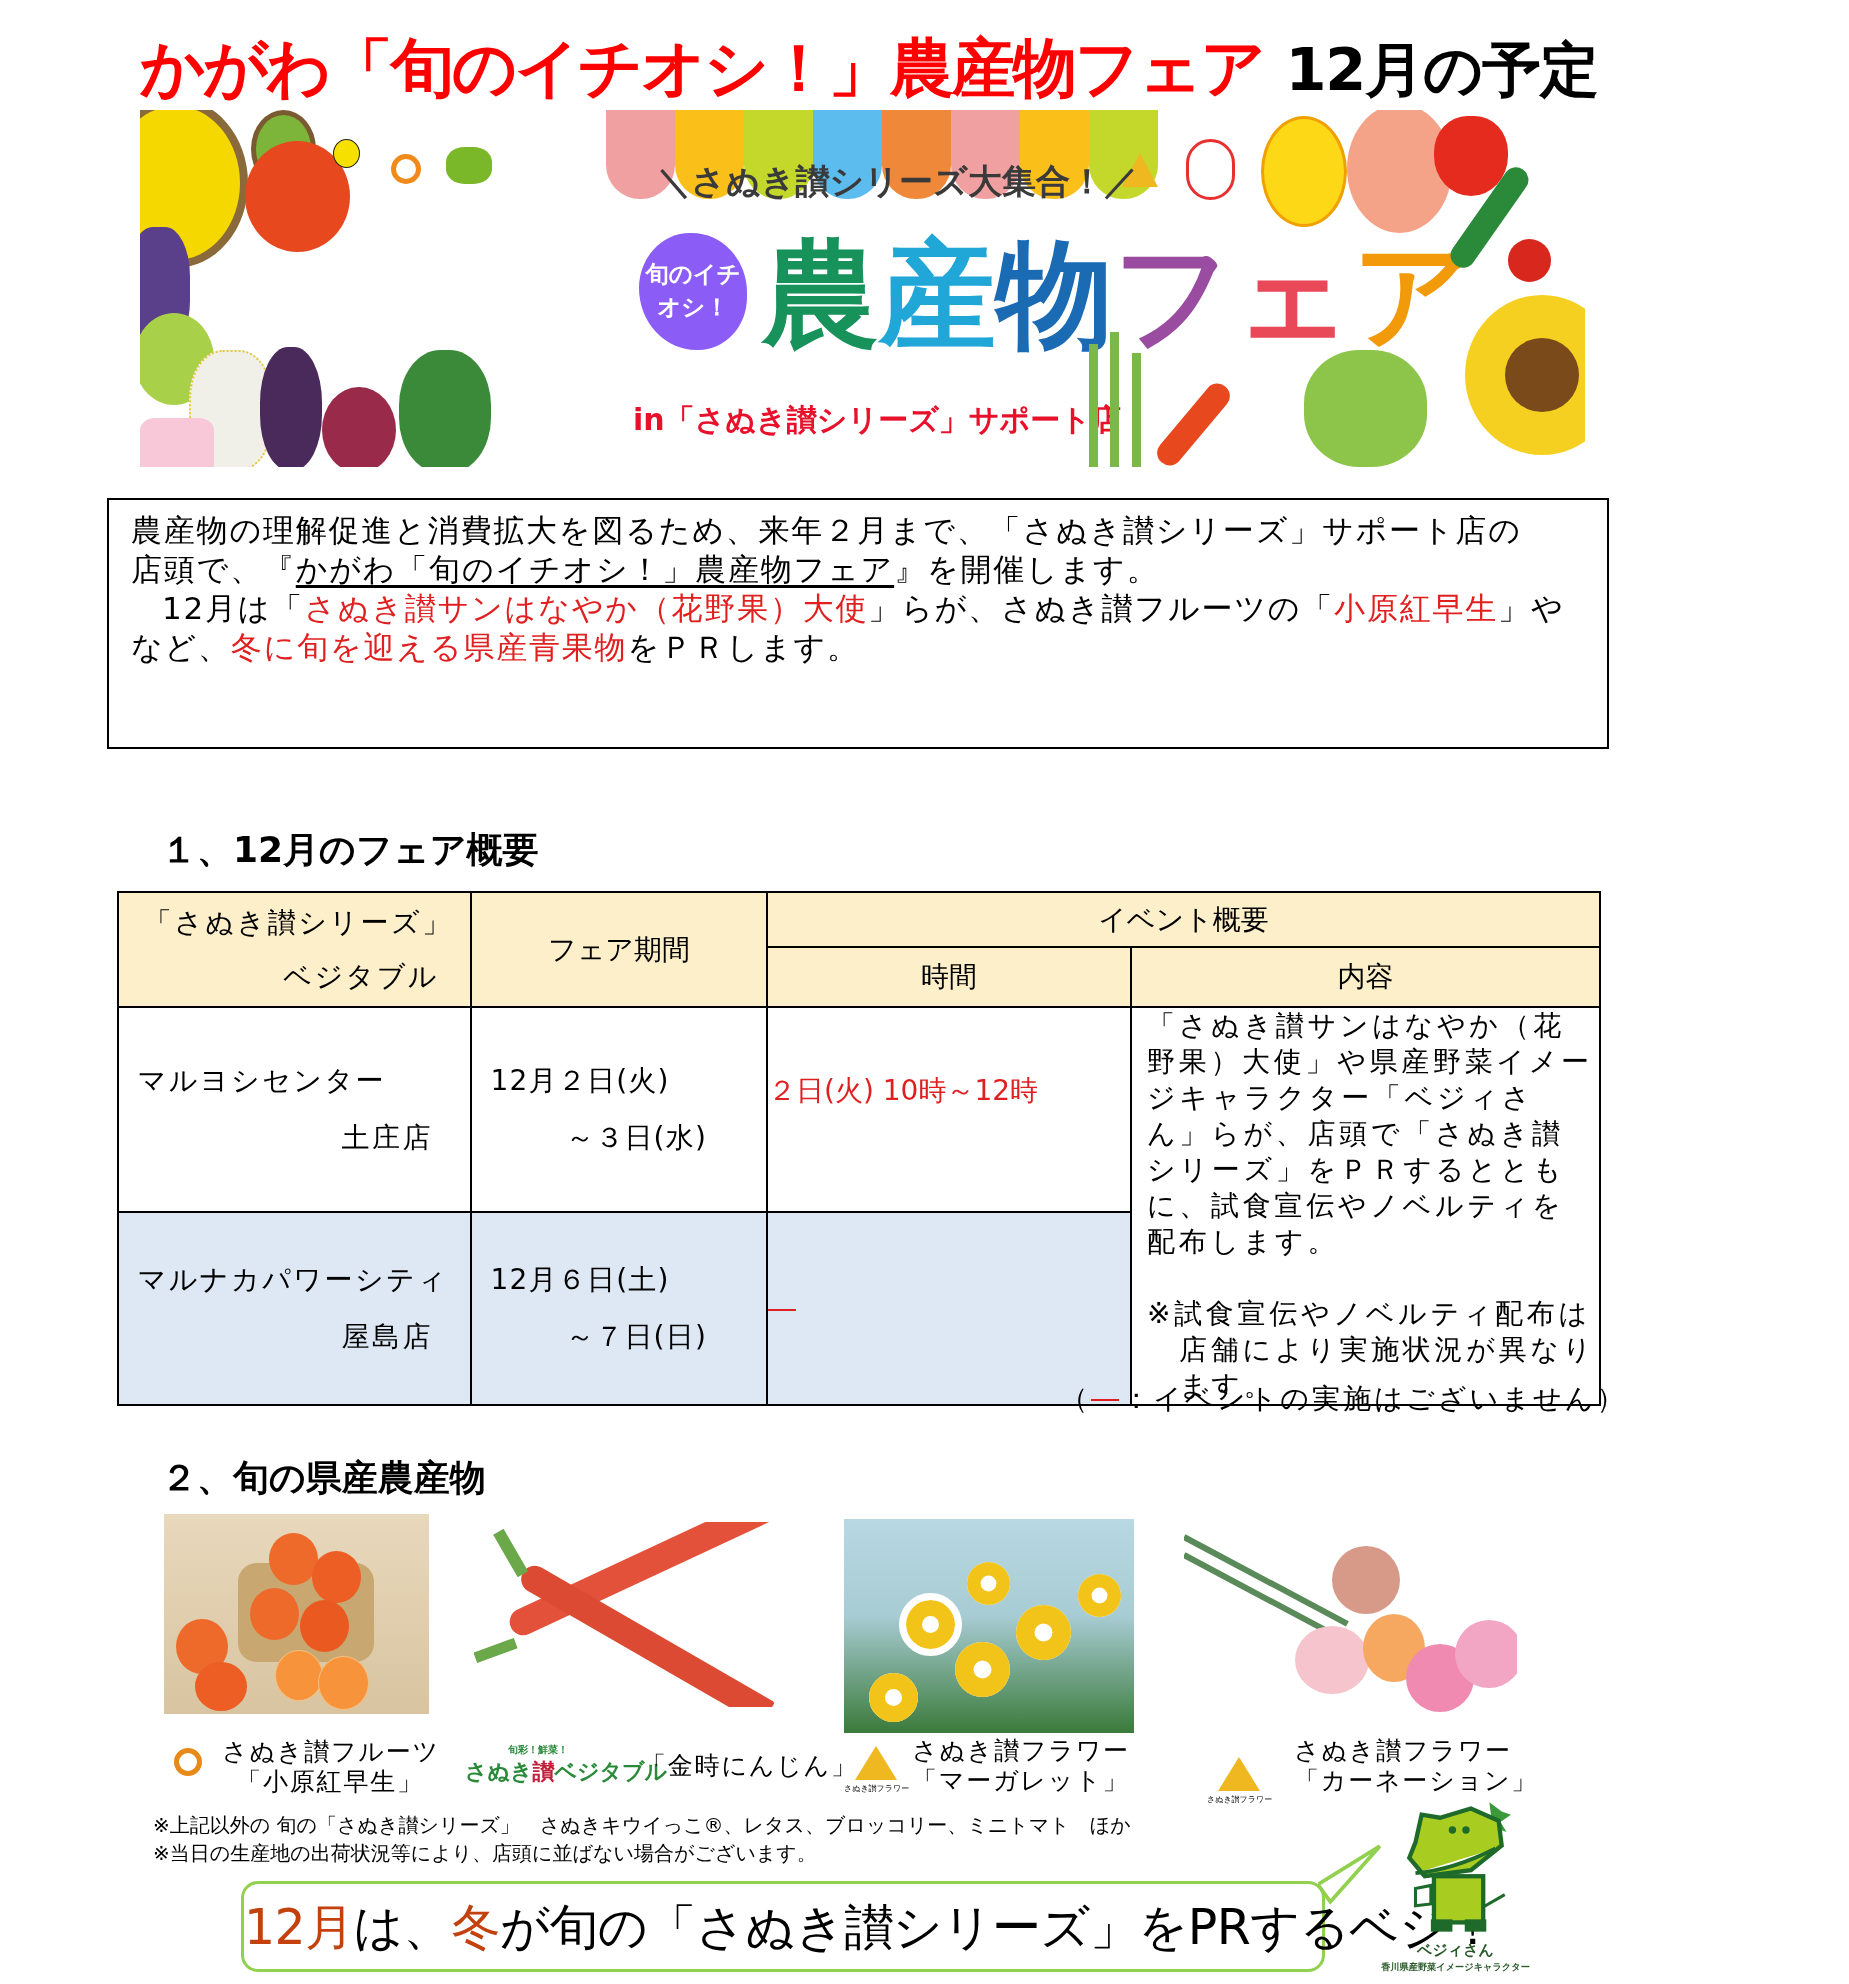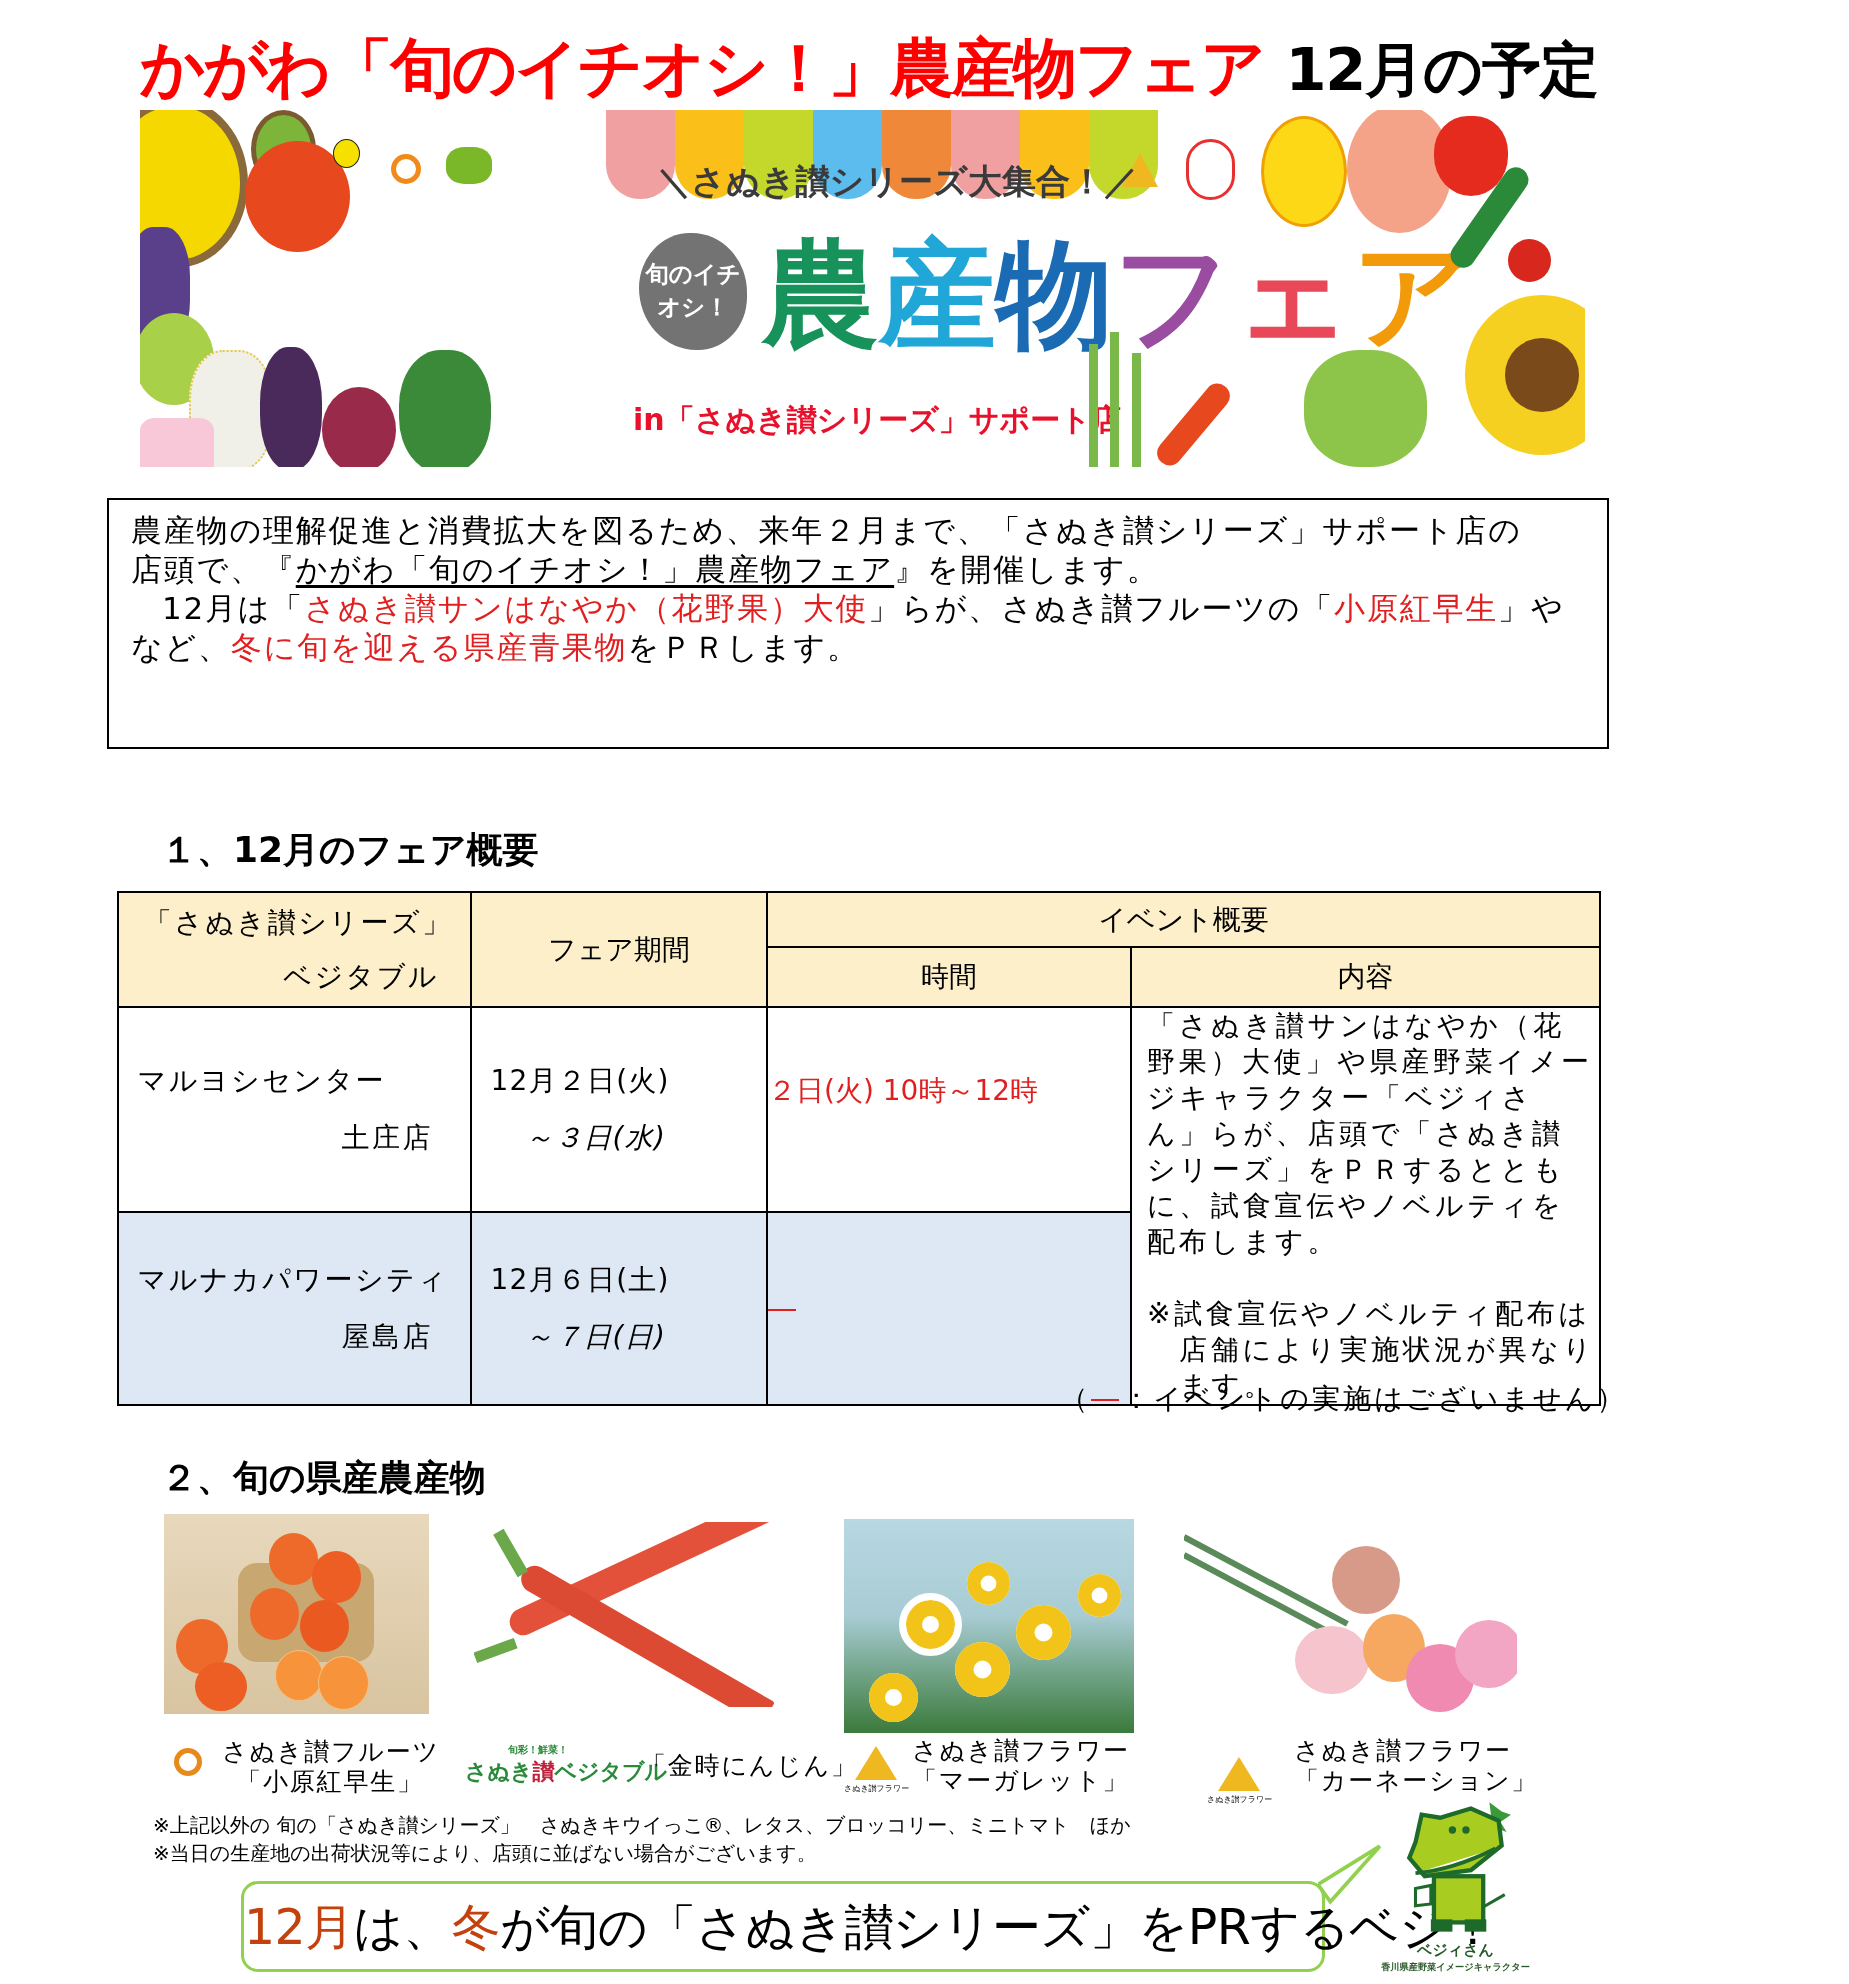--- a/index.html
+++ b/index.html
@@ -16,21 +16,21 @@
 
   
   #banner { left:140px; top:110px; width:1445px; height:357px; background:#ffffff; overflow:hidden; }
   .awning { position:absolute; top:0; width:69px; height:89px; border-radius:0 0 34px 34px; }
   .banner-catch { position:absolute; left:517px; top:49px; width:481px; text-align:center;
                   font-weight:bold; font-size:34px; color:#3a3a3a; }
   .banner-big { position:absolute; top:123px; font-weight:bold; font-size:117px; line-height:123px; }
   .banner-in { position:absolute; left:493px; top:290px; font-weight:bold; font-size:30px;
                color:#e8102a; -webkit-text-stroke:1.8px #ffffff; paint-order:stroke; }
   .badge { position:absolute; left:499px; top:123px; width:108px; height:117px;
-           background:#737373; border-radius:48% 52% 46% 54%; color:#fff; font-weight:bold;
+           background:#8b5cf6; border-radius:48% 52% 46% 54%; color:#fff; font-weight:bold;
            font-size:23.4px; text-align:center; line-height:33px; padding-top:25px; box-sizing:border-box; }
   .blob { position:absolute; border-radius:50%; }
   .logo { position:absolute; width:53px; height:74px; }
 
   
   #intro { left:107px; top:498px; width:1502px; height:251px; border:2.5px solid #000; box-sizing:border-box;
            padding:11px 18.5px 0 22px; font-size:31px; line-height:39px; letter-spacing:1.8px; }
   #intro p { margin:0; white-space:nowrap; }
   #intro .u { text-decoration:underline; text-decoration-thickness:2.5px; text-underline-offset:5px; }
 
@@ -40,21 +40,21 @@
   
   #fair-table { left:117px; top:891px; width:1482px; height:470px; }
   #fair-table table { border-collapse:collapse; width:100%; height:100%; table-layout:fixed; font-size:28px; }
   #fair-table td { border:2.5px solid #000; padding:0; vertical-align:middle; }
   .hdr { background:#fdefca; text-align:center; }
   .row2 td.blue { background:#dde8f4; }
   .store-cell { padding:0 0 0 18.5px !important; }
   .store-l1 { display:block; letter-spacing:2.5px; }
   .store-l2 { display:block; text-align:right; padding-right:37px; margin-top:18.5px; letter-spacing:2.5px; }
   .date-l1 { display:block; padding-left:18.5px; letter-spacing:1.2px; }
-  .date-l2 { display:block; padding-left:53px; margin-top:18.5px; letter-spacing:1.2px;font-style:italic; }
+  .date-l2 { display:block; padding-left:94px; margin-top:18.5px; letter-spacing:1.2px; }
   .time-cell { text-align:left; color:#e02020; }
   .content-cell { vertical-align:top !important; padding:0 3.7px 0 15px !important; font-size:28px;
                   line-height:36px; letter-spacing:3.7px; }
   .content-cell p { margin:0; }
   .note-indent { padding-left:32px; }
 
   #table-note { left:1060px; top:1380px; font-size:28px; letter-spacing:3.1px; white-space:nowrap; }
 
   
   .prod-img { position:absolute; overflow:hidden; }

